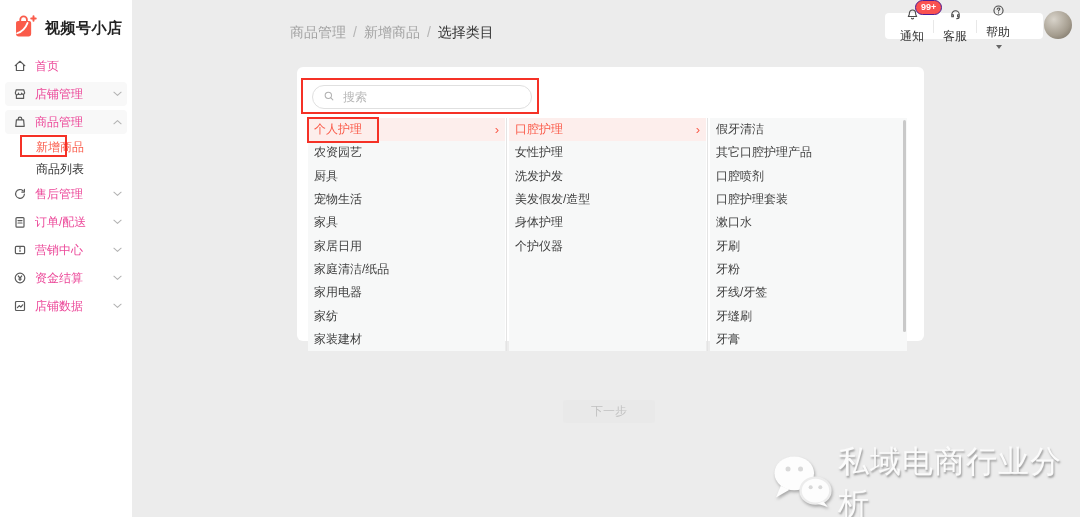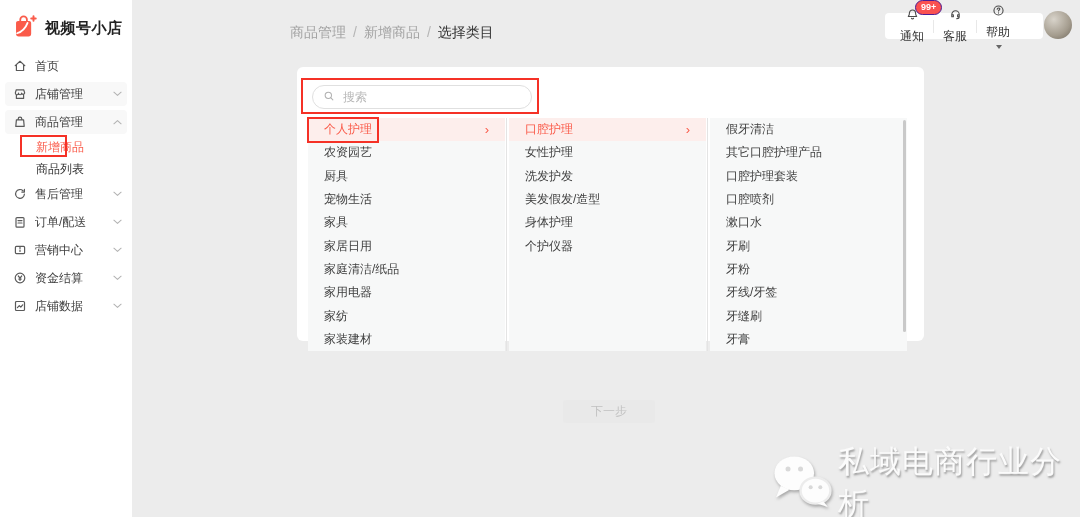--- a/index.html
+++ b/index.html
@@ -5,21 +5,21 @@
   html,body{margin:0;padding:0;background:#dcdcdc;}
   .stage{position:relative;width:1080px;height:517px;background:#ececec;overflow:hidden;
          font-family:"Liberation Sans",sans-serif;-webkit-font-smoothing:antialiased;}
 
   
   .sidebar{position:absolute;left:0;top:0;bottom:0;width:132px;background:#fff;}
   .logo{position:absolute;left:11px;top:13px;display:flex;align-items:center;gap:7px;}
   .logo-title{font-size:15px;font-weight:bold;color:#222;letter-spacing:.5px;}
   .nav{position:absolute;left:0;right:0;top:52px;}
   .nav-parent{height:28px;display:flex;align-items:center;padding:0 10px 0 13px;
-              font-size:12px;color:#404040;position:relative;cursor:pointer;}
+              font-size:12px;color:#ec4899;position:relative;cursor:pointer;}
   .nav-parent.shaded::before{content:"";position:absolute;left:5px;right:5px;top:2px;bottom:2px;
               background:#f8f8f8;border-radius:4px;}
   .nav-parent>*{position:relative;}
   .nav-icon{width:14px;height:14px;margin-right:8px;color:#5a5a5a;display:inline-flex;}
   .nav-icon svg{width:14px;height:14px;}
   .nav-chevron{margin-left:auto;color:#b3b3b3;display:inline-flex;}
   .nav-chevron svg{width:9px;height:6px;}
   .nav-chevron.up svg{transform:rotate(180deg);}
   .nav-sub{height:22px;display:flex;align-items:center;padding-left:36px;font-size:12px;
            color:#333;cursor:pointer;}
@@ -48,21 +48,21 @@
                padding:0 10px;gap:6px;background:#fff;}
   .search-wrap svg{width:12px;height:12px;color:#b0b0b0;flex:none;}
   .search-input{border:none;outline:none;flex:1;font-size:12px;color:#333;background:transparent;
                 font-family:"Liberation Sans",sans-serif;}
   .search-input::placeholder{color:#b8b8b8;}
 
   .columns{position:absolute;left:11px;top:51px;width:599px;height:233px;display:flex;}
   .col{flex:1;background:#f7f8f8;position:relative;}
   .col + .col{margin-left:4px;}
   .col + .col::before{content:"";position:absolute;left:-3px;top:0;bottom:0;width:1px;background:#e4e4e4;}
-  .cat-row{height:23.3px;display:flex;align-items:center;padding:0 16px;font-size:12px;
+  .cat-row{height:23.3px;display:flex;align-items:center;padding:0 6px;font-size:12px;
            color:#404040;cursor:pointer;}
   .cat-row.selected{background:#fdeeec;color:#fa5b4a;}
   .cat-arrow{margin-left:auto;color:#fa5b4a;font-size:13px;line-height:1;}
   .col-scrollbar{position:absolute;right:1px;top:2px;width:3px;height:212px;background:#c9c9c9;
                  border-radius:2px;cursor:pointer;}
 
   .next-btn{position:absolute;left:563px;top:400px;width:92px;height:23px;background:#e9e9e9;
             color:#c1c1c1;border:none;border-radius:3px;font-size:12px;cursor:not-allowed;
             font-family:"Liberation Sans",sans-serif;}
 
@@ -303,24 +303,24 @@
           </div>
         </div>
         <div class="col">
           <div class="cat-row">
             <span>假牙清洁</span>
           </div>
           <div class="cat-row">
             <span>其它口腔护理产品</span>
           </div>
           <div class="cat-row">
+            <span>口腔喷剂</span>
+          </div>
+          <div class="cat-row">
             <span>口腔护理套装</span>
-          </div>
-          <div class="cat-row">
-            <span>口腔喷剂</span>
           </div>
           <div class="cat-row">
             <span>漱口水</span>
           </div>
           <div class="cat-row">
             <span>牙刷</span>
           </div>
           <div class="cat-row">
             <span>牙粉</span>
           </div>

